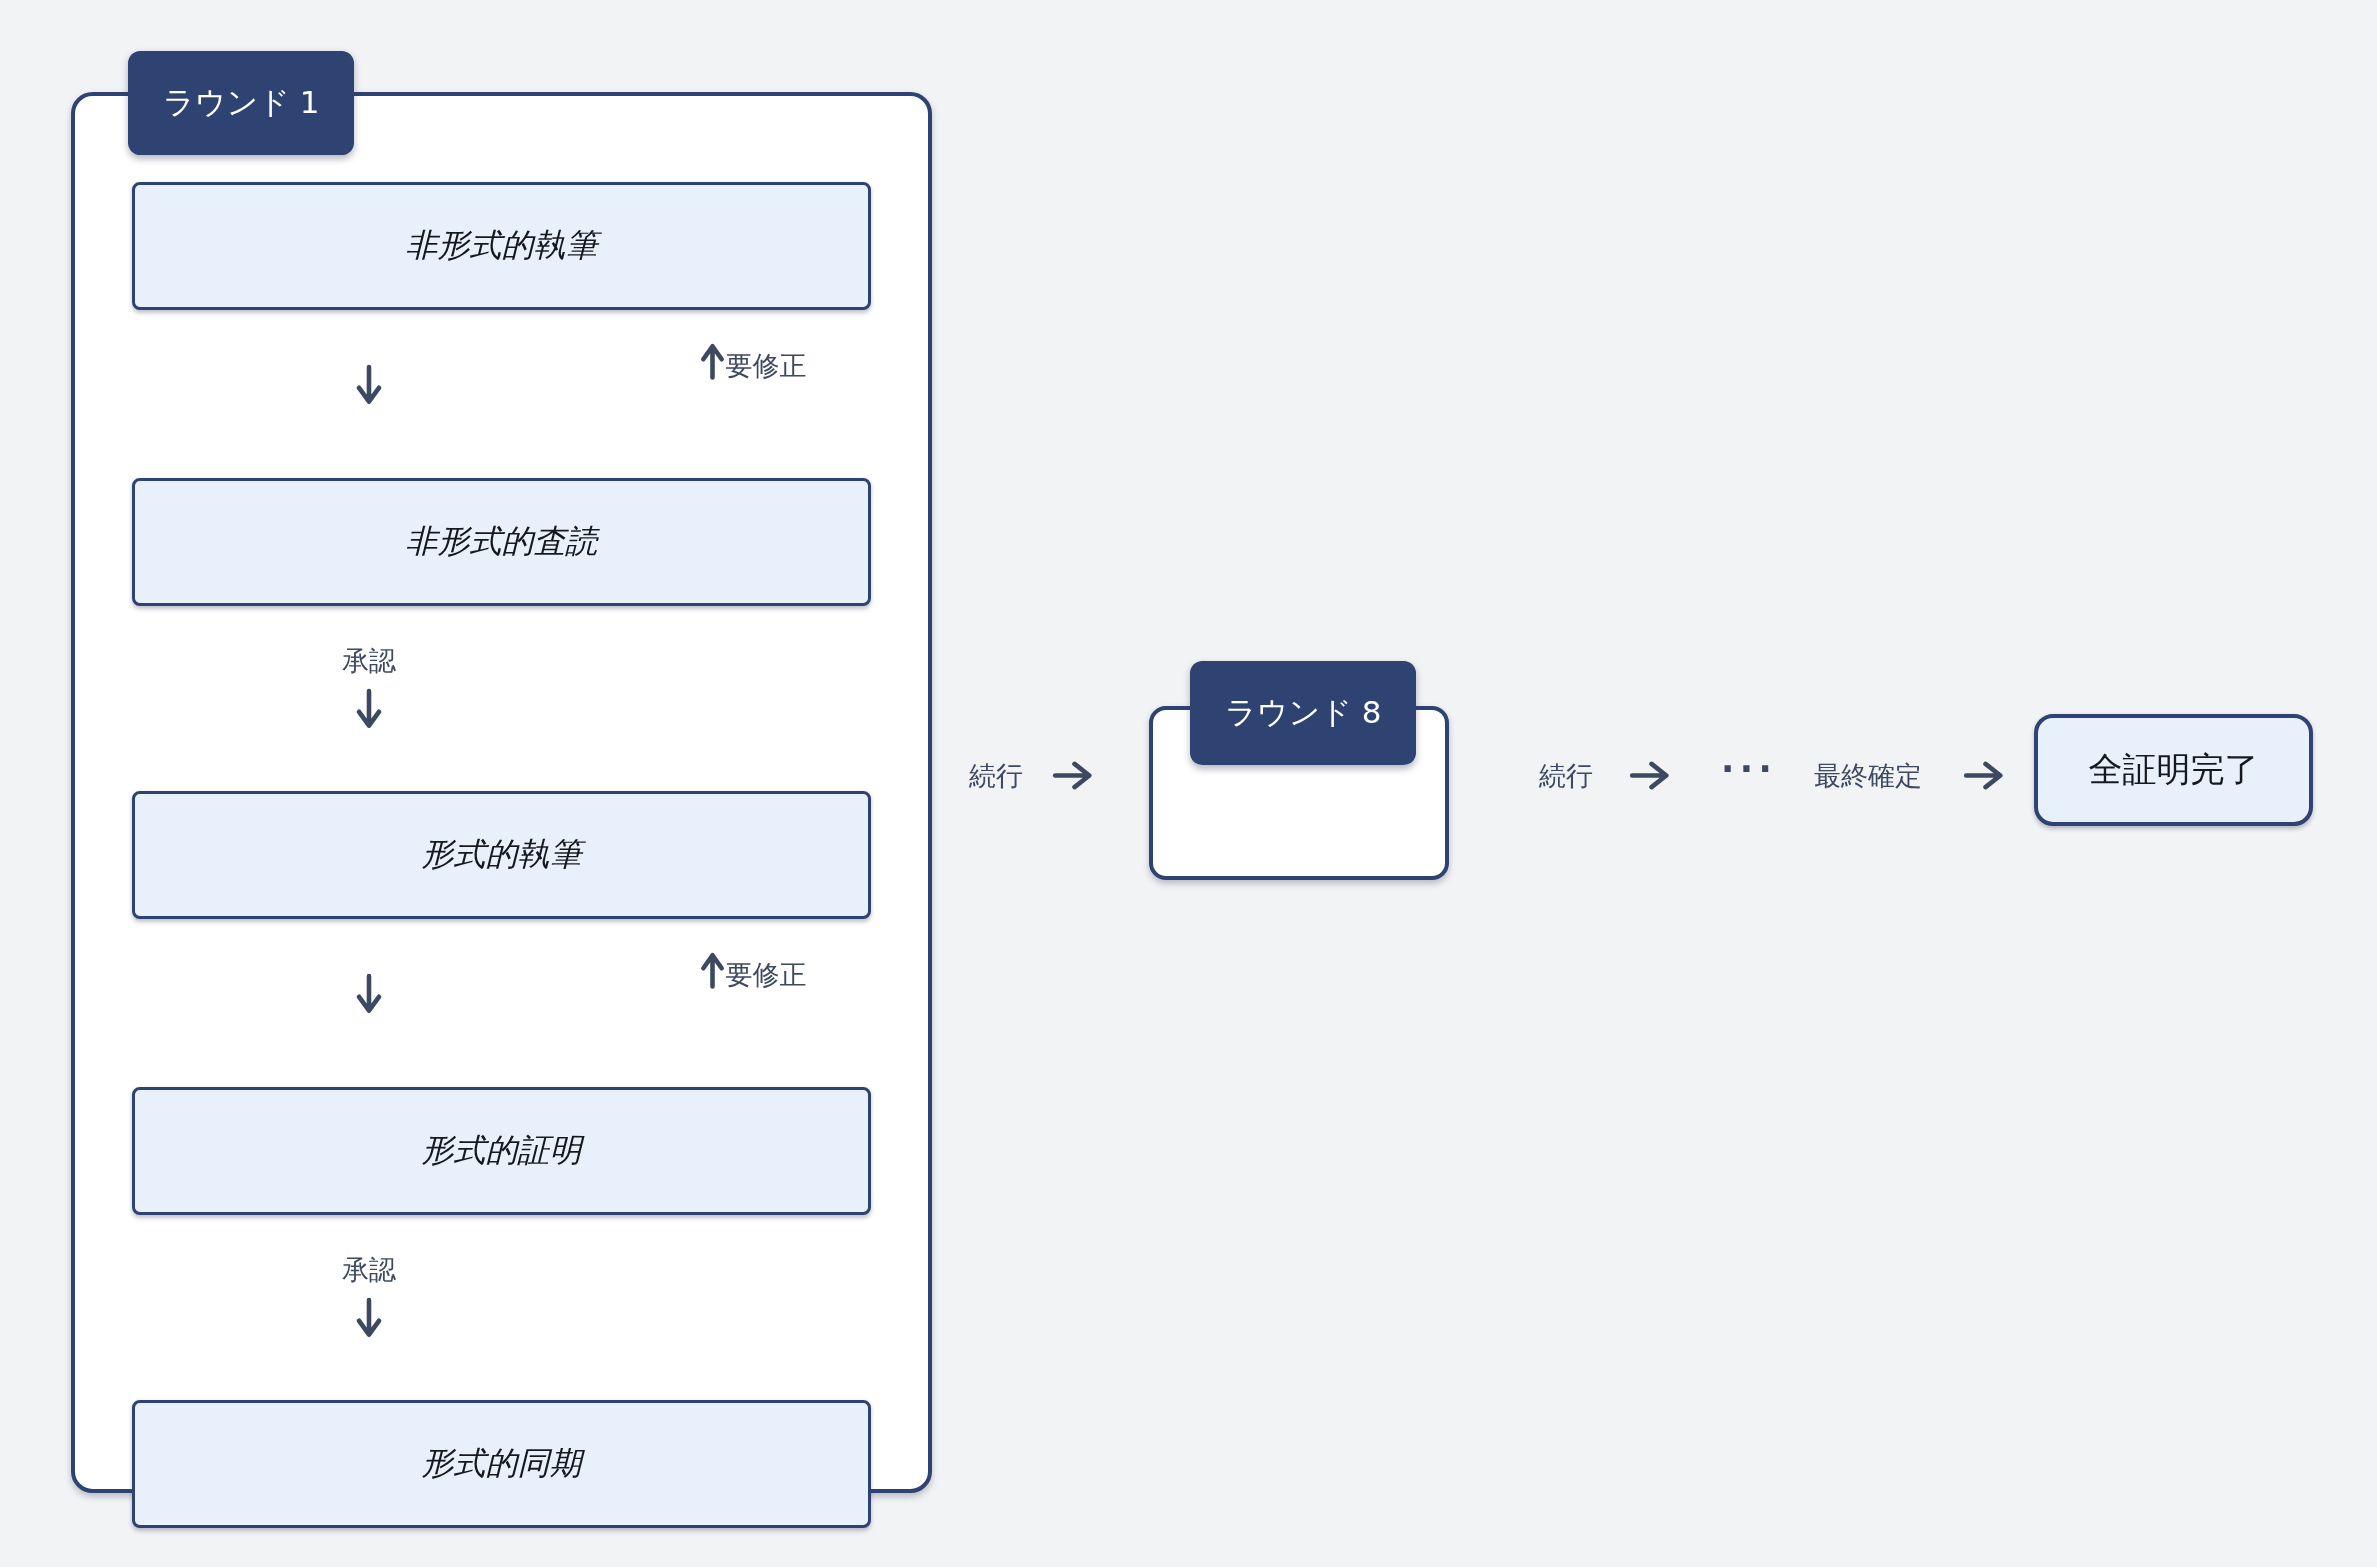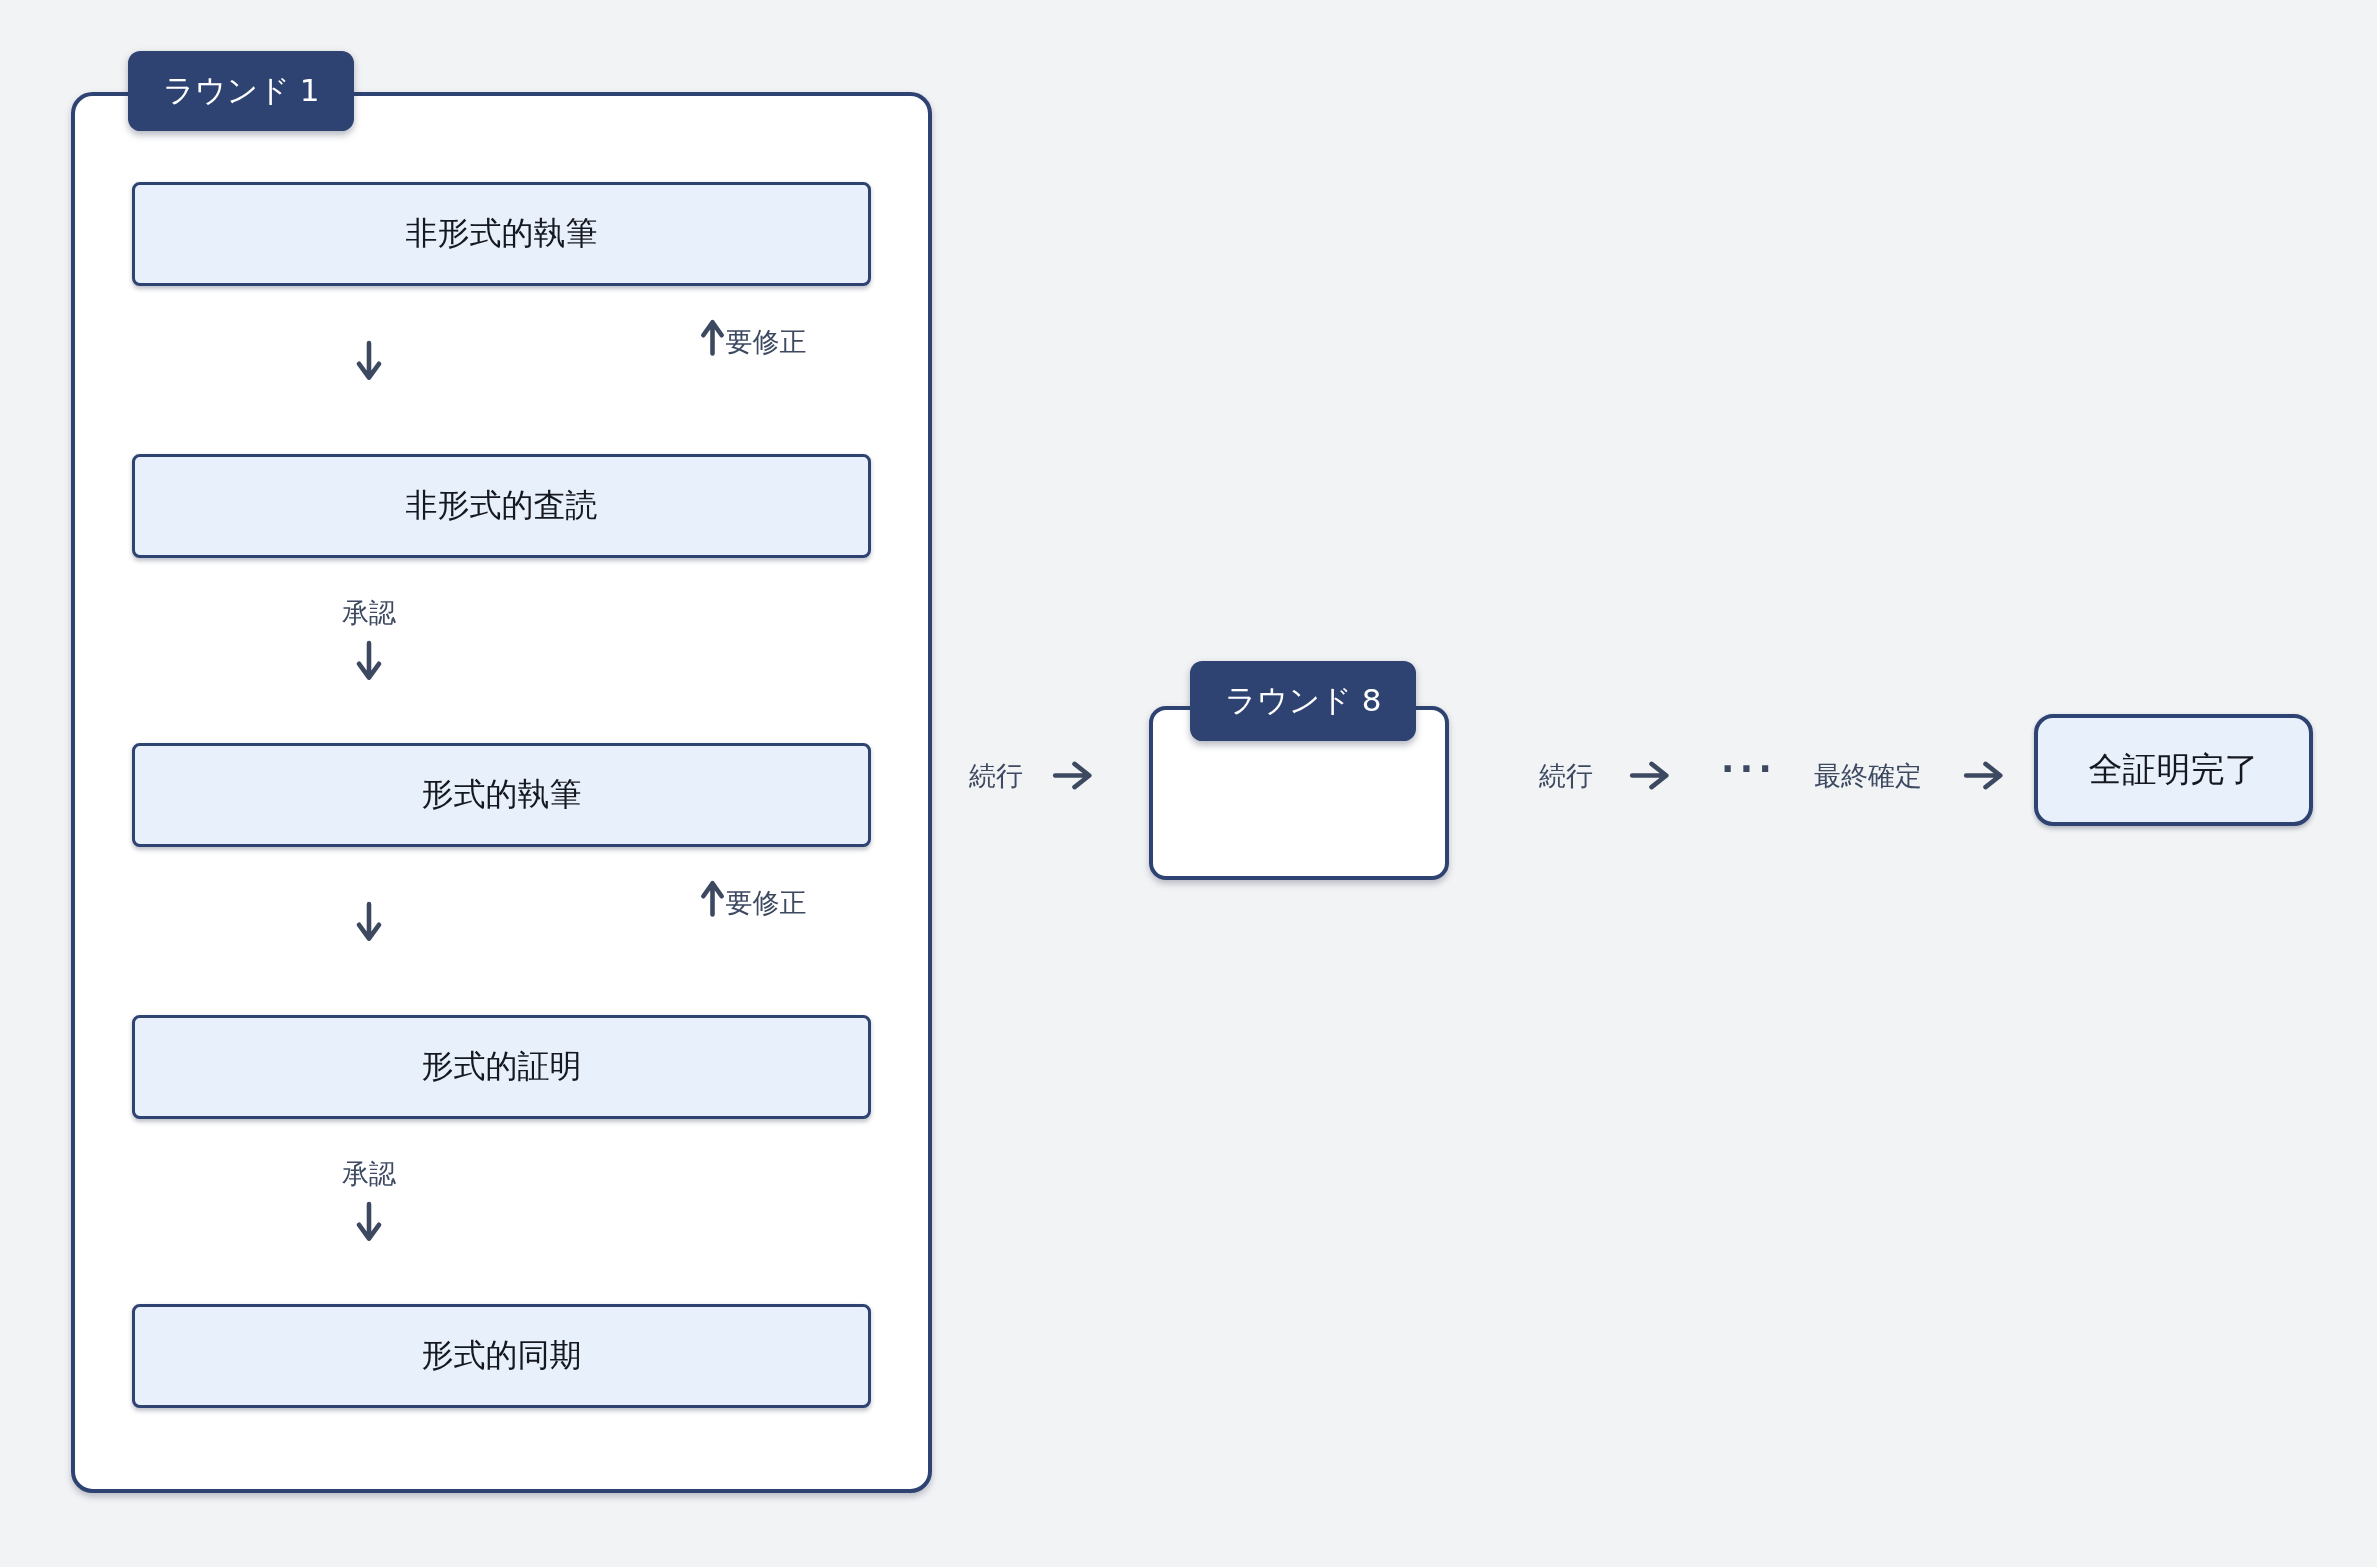--- a/index.html
+++ b/index.html
@@ -29,44 +29,45 @@
     left:71px; top:92px; width:861px; height:1401px;
     border-radius:21.6px;
     padding:86px 57px 0 57px;
   }
   #round2-box{
     left:1149px; top:706px; width:300px; height:174px;
     border-radius:17px;
   }
   .round-badge{
     position:absolute;
-    height:80px;
+    height:104px;
     background:var(--navy);
     color:var(--white);
     font-size:31px;
     display:flex; align-items:center; justify-content:center;
     padding:0 35px;
     border-radius:12.3px;
     box-shadow:0 3.9px 7px rgba(45,55,80,.35);
     white-space:nowrap;
     z-index:3;
   }
   #round1-badge{ left:128px; top:51px; }
   #round2-badge{ left:1190px; top:661px; }
 
   
   .step-box{
-    width:100%; height:104px;
+    width:100%; height:128px;
     background:var(--box-fill);
     border:3.1px solid var(--navy);
     border-radius:7.7px;
     display:flex; align-items:center; justify-content:center;
     font-size:32px;
     color:var(--box-text);
     box-shadow:0 2.3px 4.6px rgba(45,55,80,.3);
+    font-style:italic;
   }
   
   .connector{ position:relative; width:100%; }
   .conn-a{ height:168px; }
   .conn-b{ height:185px; }
   .conn-a .down-arrow{ position:absolute; left:237px; top:54px; transform:translateX(-50%); }
   .conn-a .up-group{
     position:absolute; left:621px; top:32px; transform:translateX(-50%);
     display:flex; flex-direction:row; align-items:center;
   }

